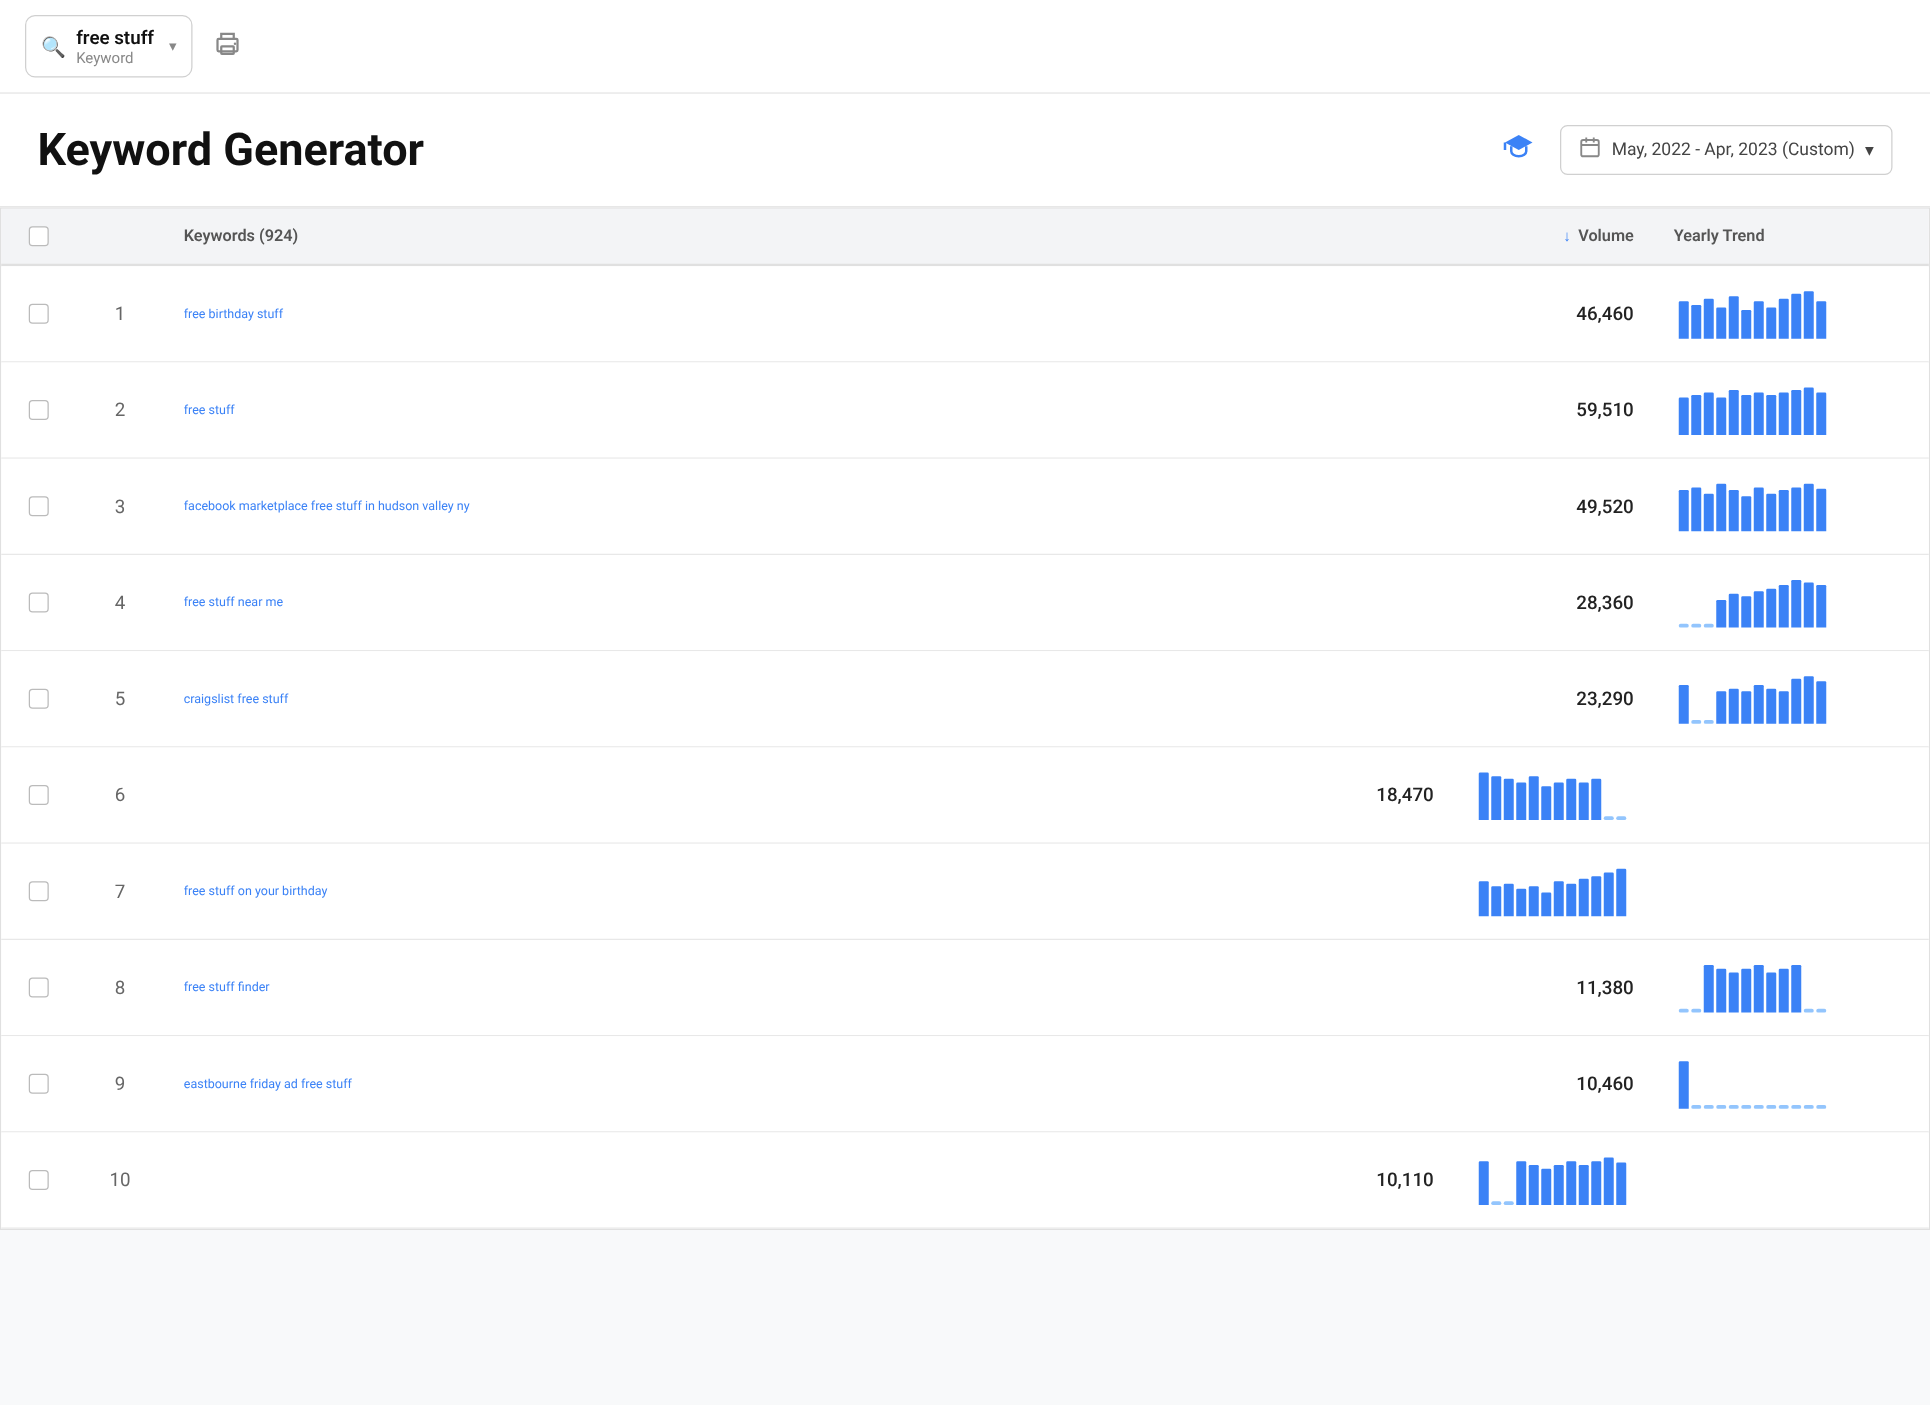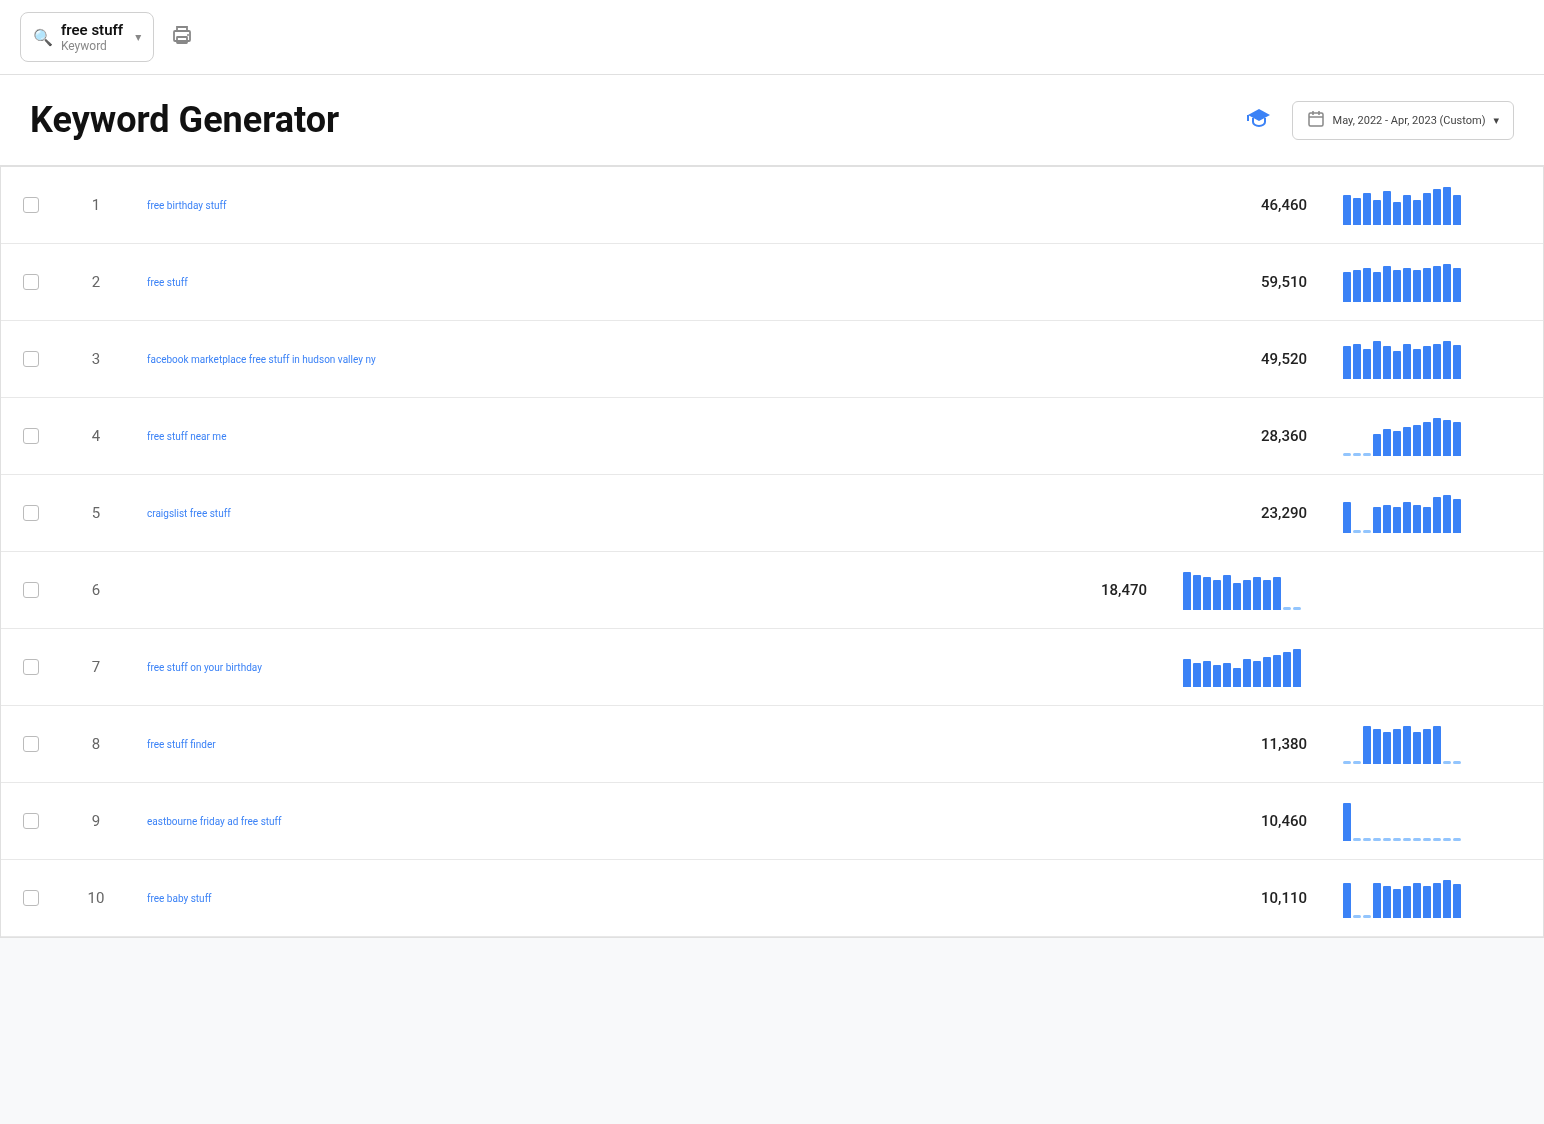--- a/index.html
+++ b/index.html
@@ -43,21 +43,21 @@
     .date-range {
       display: flex;
       align-items: center;
       gap: 8px;
       border: 1px solid #d0d0d0;
       border-radius: 6px;
       padding: 8px 14px;
       background: #fff;
       cursor: pointer;
       color: #444;
-      font-size: 11px;
+      font-size: 14px;
     }
     .date-range .cal-icon { color: #888; }
 
     .table-container {
       background: #fff;
       margin: 0;
       border: 1px solid #e0e0e0;
     }
     .table-header {
       display: grid;
@@ -172,20 +172,32 @@
           <path d="M6 1v4M12 1v4"></path>
         </svg>
       </span>
       <span>May, 2022 - Apr, 2023 (Custom)</span>
       <span>▾</span>
     </div>
   </div>
 </div>
 
 <div class="table-container">
+  <div class="table-header">
+    <div class="th checkbox-cell">
+      <div class="custom-checkbox"></div>
+    </div>
+    <div class="th"></div>
+    <div class="th">Keywords (924)</div>
+    <div class="th volume">
+      <span class="sort-arrow">↓</span>
+      <span>Volume</span>
+    </div>
+    <div class="th">Yearly Trend</div>
+  </div>
 
   <div id="table-body">
       <div class="table-row">
         <div class="td checkbox-cell">
           <div class="custom-checkbox"></div>
         </div>
         <div class="td rank">1</div>
         <div class="td keyword">free birthday stuff</div>
         <div class="td volume">46,460</div>
         <div class="td trend">
@@ -393,21 +405,20 @@
             <div class="bar dot" style="height: 3px; margin-bottom: 0px;"></div>
             <div class="bar dot" style="height: 3px; margin-bottom: 0px;"></div>
           </div>
         </div>
       </div>
       <div class="table-row">
         <div class="td checkbox-cell">
           <div class="custom-checkbox"></div>
         </div>
         <div class="td rank">10</div>
-        <div class="td keyword">free baby stuff</div>
         <div class="td volume">10,110</div>
         <div class="td trend">
           <div class="mini-chart">
             <div class="bar" style="height: 35.0769px;"></div>
             <div class="bar dot" style="height: 3px; margin-bottom: 0px;"></div>
             <div class="bar dot" style="height: 3px; margin-bottom: 0px;"></div>
             <div class="bar" style="height: 35.0769px;"></div>
             <div class="bar" style="height: 32.1538px;"></div>
             <div class="bar" style="height: 29.2308px;"></div>
             <div class="bar" style="height: 32.1538px;"></div>

